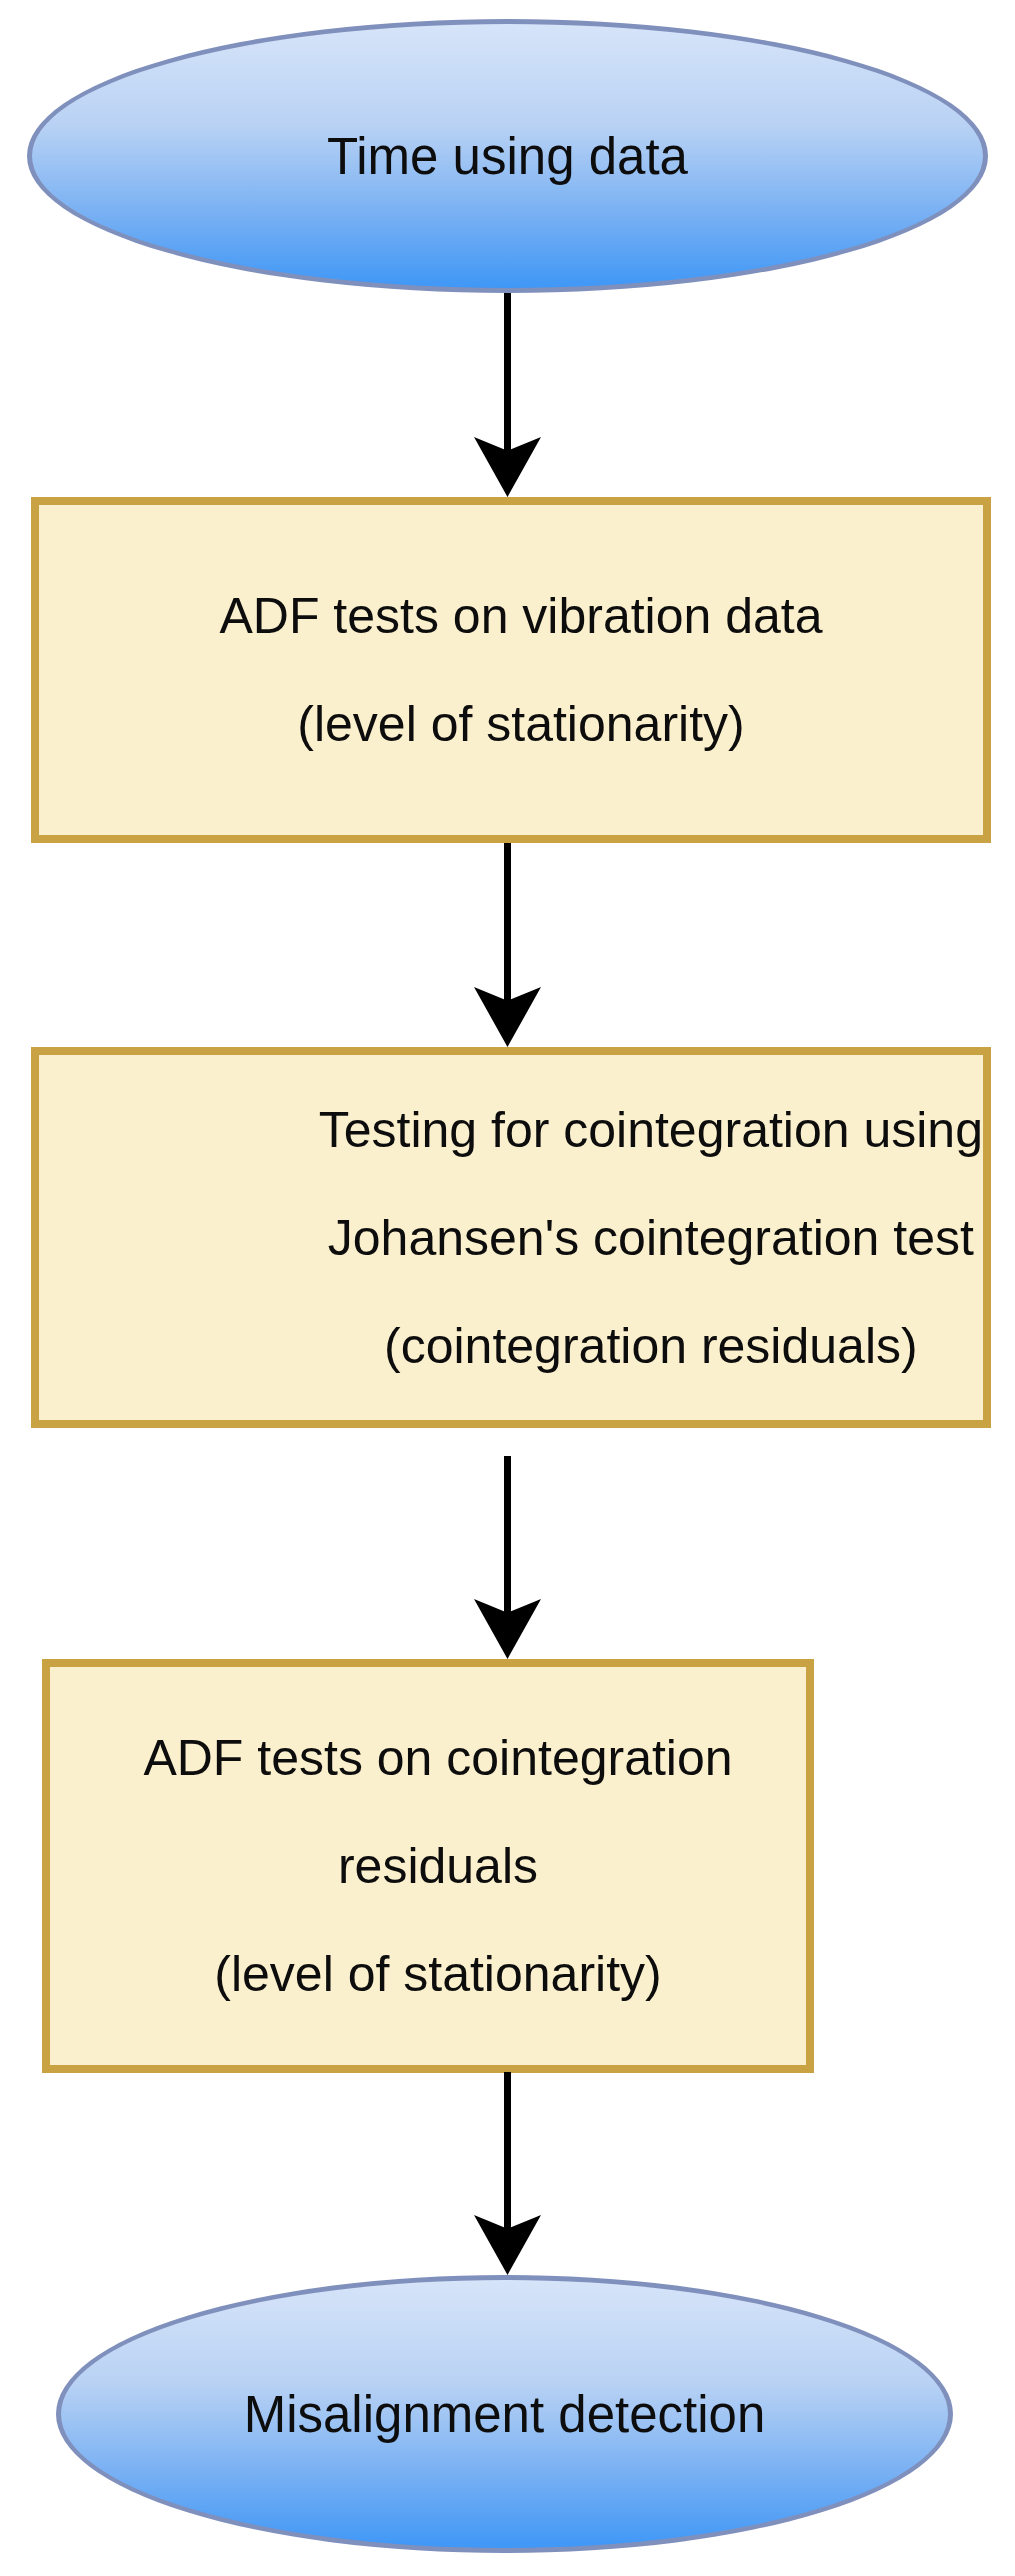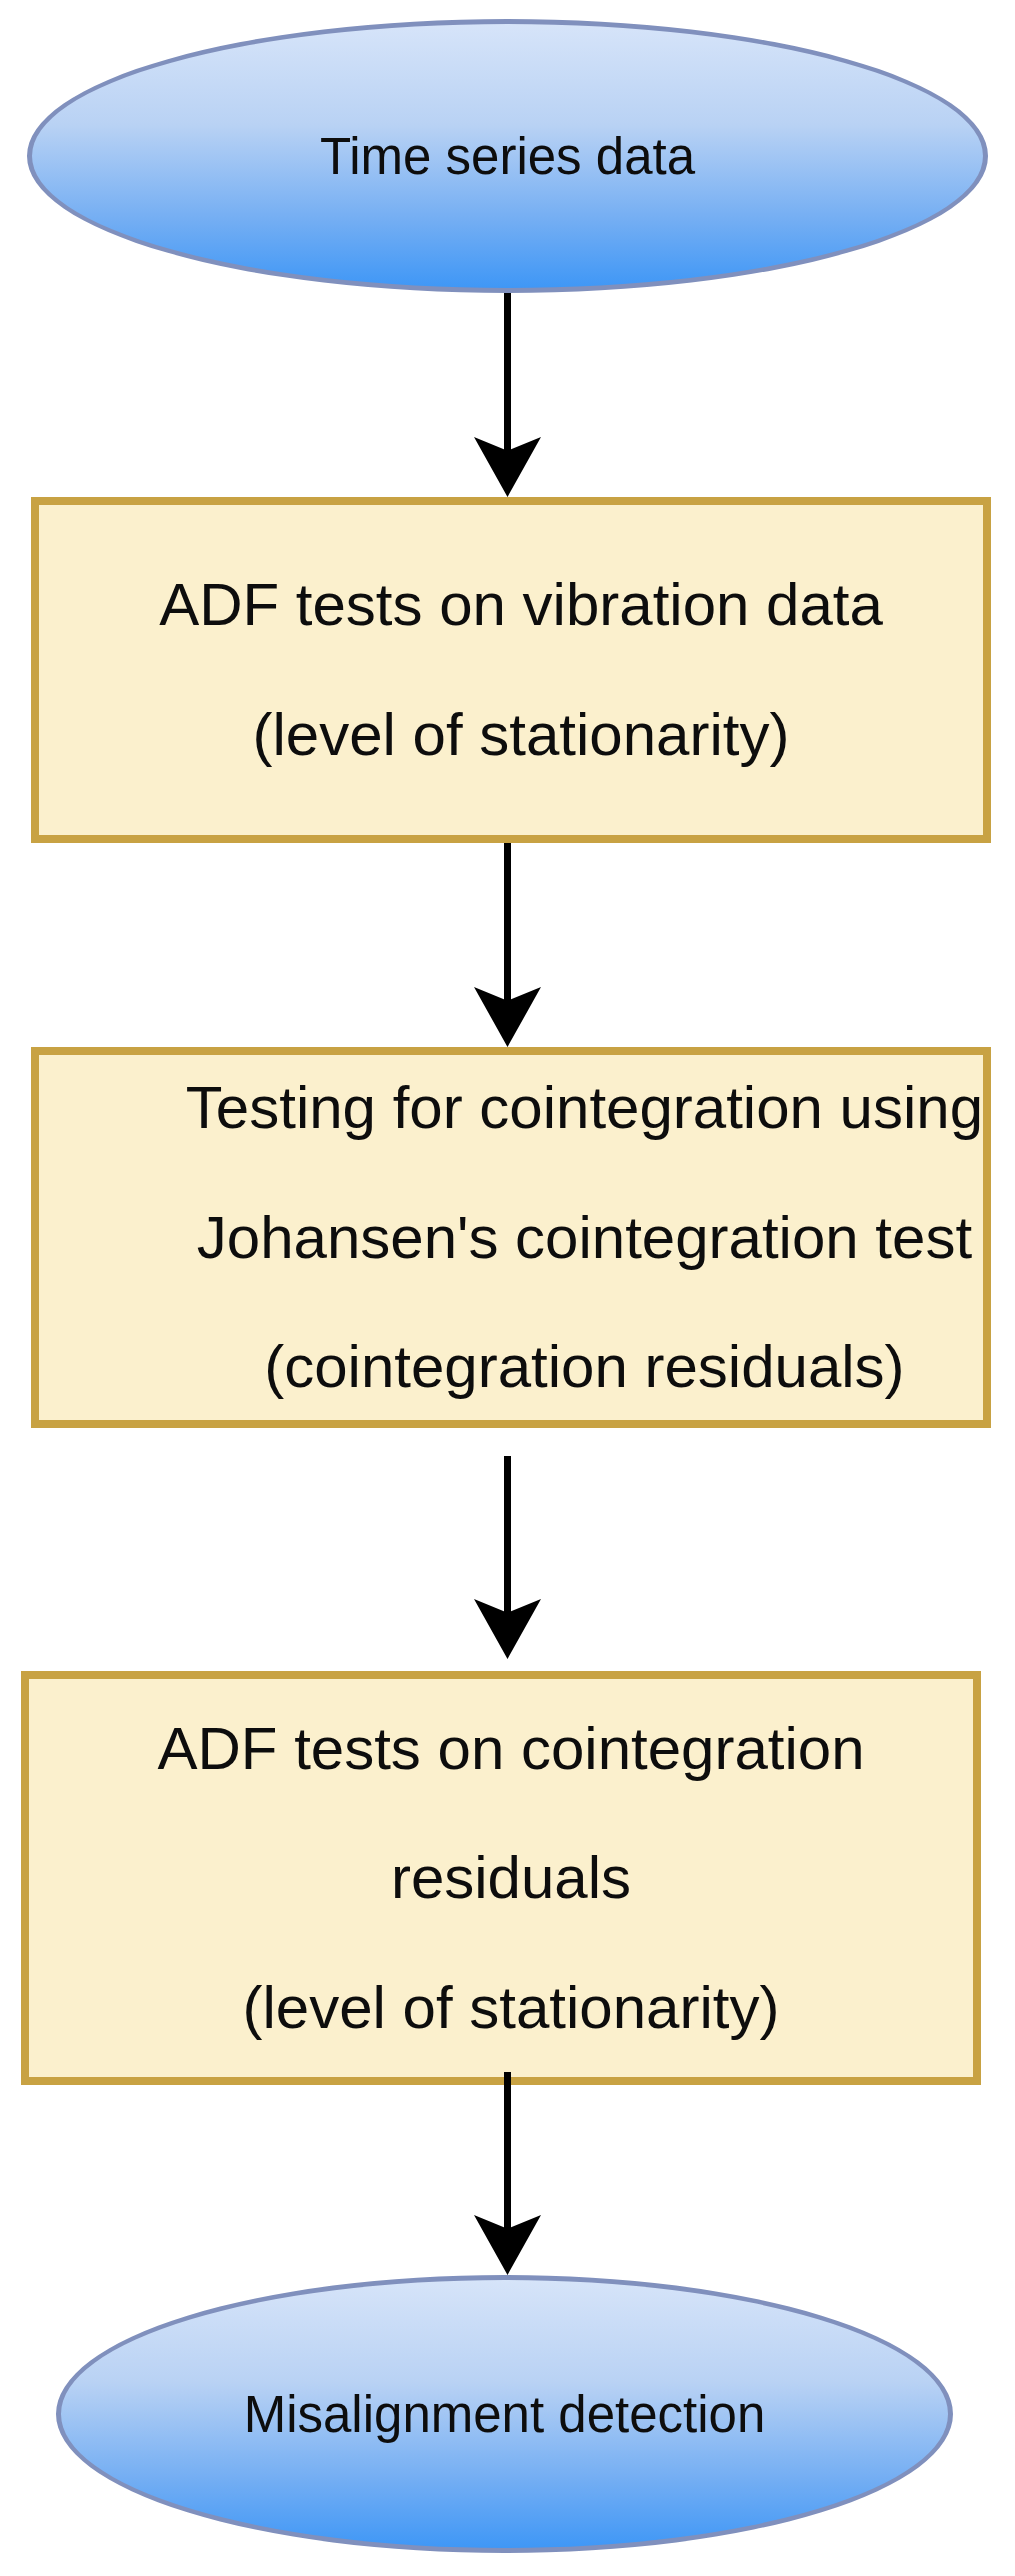--- a/index.html
+++ b/index.html
@@ -34,21 +34,21 @@
     background: linear-gradient(180deg,
       var(--terminal-gradient-top, #d6e4f9) 0%,
       #b9d2f4 38%,
       #74aef3 74%,
       var(--terminal-gradient-bottom, #3f97f6) 100%);
     font-size: 51px;
   }
   .process {
     border: 8.6px solid var(--process-border, #c8a243);
     background: var(--process-fill, #fbf0cd);
-    font-size: 60px;
+    font-size: 50px;
     line-height: 2.16;
     padding-left: 20px;
   }
   .arrow {
     position: absolute;
     width: 67px;
   }
   .arrow .shaft {
     width: 6.9px;
     height: calc(100% - 24px);
@@ -66,21 +66,21 @@
   .arrow .head polygon {
     fill: var(--arrow, #000000);
   }
 </style>
 </head>
 <body>
 
 <div id="canvas">
 
   <div class="node terminator" style="left:27px; top:19px; width:961px; height:274px;">
-    <span class="label">Time series data</span>
+    <span class="label">Time using data</span>
   </div>
 
   <div class="arrow" style="left:474px; top:293px; height:204px;">
     <div class="shaft"></div>
     <svg class="head" viewBox="0 0 78 70" preserveAspectRatio="none">
       <polygon points="0,0 39,16 78,0 39,70"></polygon>
     </svg>
   </div>
 
   <div class="node process" style="left:31px; top:497px; width:960px; height:346px;">
@@ -101,21 +101,21 @@
 (cointegration residuals)</span>
   </div>
 
   <div class="arrow" style="left:474px; top:1456px; height:203px;">
     <div class="shaft"></div>
     <svg class="head" viewBox="0 0 78 70" preserveAspectRatio="none">
       <polygon points="0,0 39,16 78,0 39,70"></polygon>
     </svg>
   </div>
 
-  <div class="node process" style="left:21px; top:1659px; width:960px; height:414px;margin-top:12px;">
+  <div class="node process" style="left:42px; top:1659px; width:772px; height:414px;">
     <span class="label">ADF tests on cointegration
 residuals
 (level of stationarity)</span>
   </div>
 
   <div class="arrow" style="left:474px; top:2072px; height:203px;">
     <div class="shaft"></div>
     <svg class="head" viewBox="0 0 78 70" preserveAspectRatio="none">
       <polygon points="0,0 39,16 78,0 39,70"></polygon>
     </svg>

